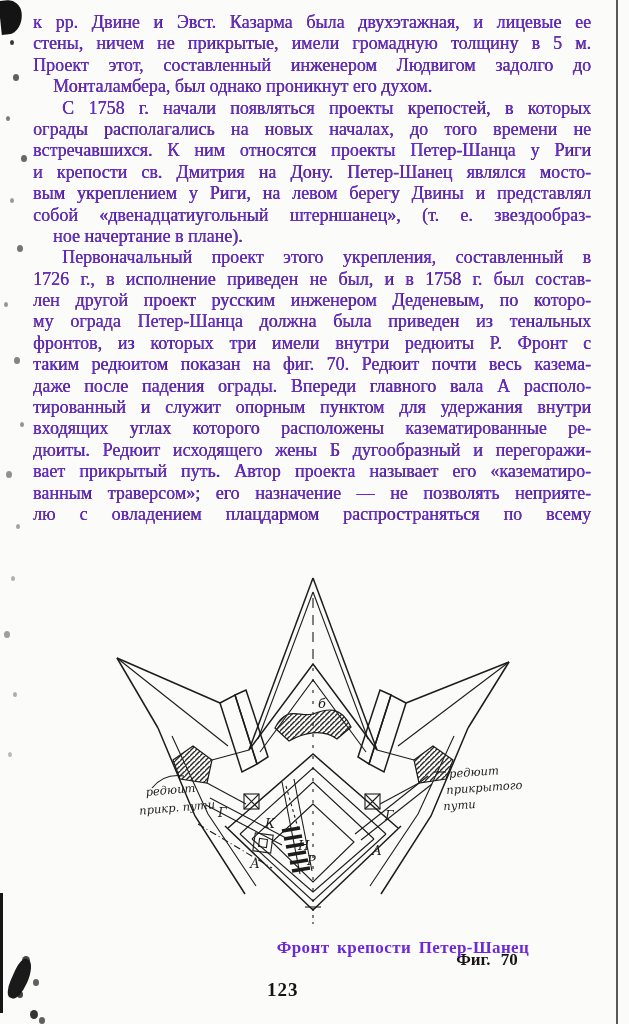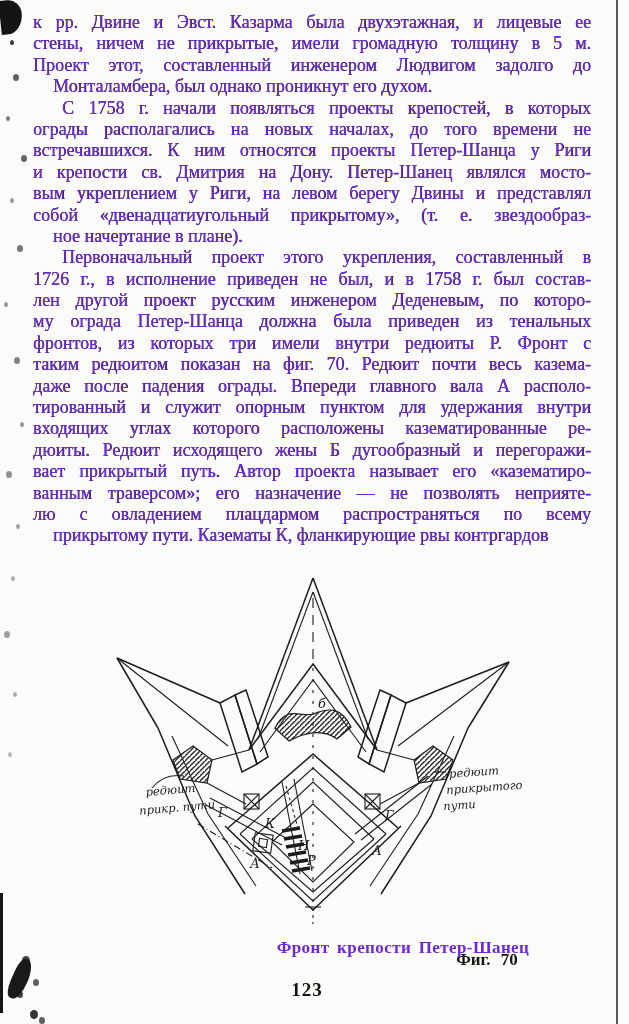--- a/index.html
+++ b/index.html
@@ -39,21 +39,21 @@
   svg .thin{stroke-width:1.1;}
   svg .thick{stroke-width:3.6;}
   svg .hatched{fill:url(#hatch);stroke:#1c1c1c;stroke-width:1.2;}
   svg .plan-letter{font-family:"DejaVu Serif",serif;font-style:italic;font-size:13px;fill:#1c1c1c;}
   svg .hand{font-family:"DejaVu Serif",serif;font-style:italic;font-size:11.5px;fill:#222;}
   
   .fig-number{position:absolute;left:427px;top:920px;width:120px;text-align:center;
        font-weight:bold;font-size:17px;color:#181512;word-spacing:6px;margin-top:30px;}
   .fig-caption{position:absolute;left:253px;top:938px;width:300px;text-align:center;
        font-weight:bold;font-size:17px;color:#6d28d9;letter-spacing:.4px;word-spacing:3px;}
-  .page-number{position:absolute;left:267px;top:979px;width:80px;text-align:center;
+  .page-number{position:absolute;left:267px;top:979px;width:80px;text-align:left;
        font-weight:bold;font-size:19px;color:#161310;letter-spacing:1px;}
 </style>
 </head>
 <body>
 
 <div class="page-edge-line"></div>
 <div class="corner-blob"></div>
 <div class="gutter-bar"></div>
 <div class="bottom-blob"></div>
 <div class="speckles"></div>
@@ -61,36 +61,35 @@
 <div class="text-block">
   <div class="bline">к рр. Двине и Эвст. Казарма была двухэтажная, и лицевые ее</div>
   <div class="bline">стены, ничем не прикрытые, имели громадную толщину в 5 м.</div>
   <div class="bline">Проект этот, составленный инженером Людвигом задолго до</div>
   <div class="bline pend">Монталамбера, был однако проникнут его духом.</div>
   <div class="bline indent">С 1758 г. начали появляться проекты крепостей, в которых</div>
   <div class="bline">ограды располагались на новых началах, до того времени не</div>
   <div class="bline">встречавшихся. К ним относятся проекты Петер-Шанца у Риги</div>
   <div class="bline">и крепости св. Дмитрия на Дону. Петер-Шанец являлся мосто-</div>
   <div class="bline">вым укреплением у Риги, на левом берегу Двины и представлял</div>
-  <div class="bline">собой «двенадцатиугольный прикрытому», (т. е. звездообраз-</div>
+  <div class="bline">собой «двенадцатиугольный штерншанец», (т. е. звездообраз-</div>
   <div class="bline pend">ное начертание в плане).</div>
   <div class="bline indent">Первоначальный проект этого укрепления, составленный в</div>
   <div class="bline">1726 г., в исполнение приведен не был, и в 1758 г. был состав-</div>
   <div class="bline">лен другой проект русским инженером Деденевым, по которо-</div>
   <div class="bline">му ограда Петер-Шанца должна была приведен из тенальных</div>
   <div class="bline">фронтов, из которых три имели внутри редюиты Р. Фронт с</div>
   <div class="bline">таким редюитом показан на фиг. 70. Редюит почти весь казема-</div>
   <div class="bline">даже после падения ограды. Впереди главного вала А располо-</div>
   <div class="bline">тированный и служит опорным пунктом для удержания внутри</div>
   <div class="bline">входящих углах которого расположены казематированные ре-</div>
   <div class="bline">дюиты. Редюит исходящего жены Б дугообразный и перегоражи-</div>
   <div class="bline">вает прикрытый путь. Автор проекта называет его «казематиро-</div>
   <div class="bline">ванным траверсом»; его назначение — не позволять неприяте-</div>
   <div class="bline">лю с овладением плацдармом распространяться по всему</div>
-  <div class="bline pend">прикрытому пути. Казематы К, фланкирующие рвы контргардов</div>
 </div>
 
 <div class="figure-wrap">
 <svg width="520" height="352" viewBox="0 0 520 352">
   <defs>
     <pattern id="hatch" patternUnits="userSpaceOnUse" width="5" height="5">
       <path d="M0,5 L5,0" stroke="#2a2a2a" stroke-width="1.4"></path>
       <path d="M-1,1 L1,-1" stroke="#2a2a2a" stroke-width="1.4"></path>
     </pattern>
   </defs>

